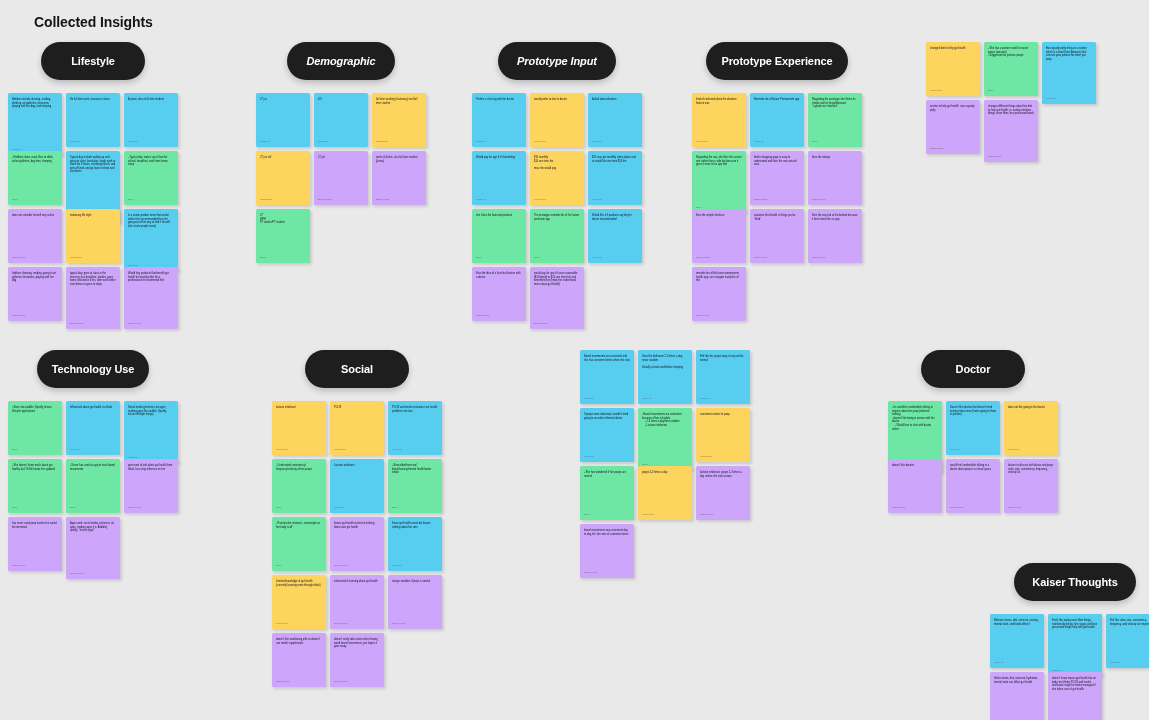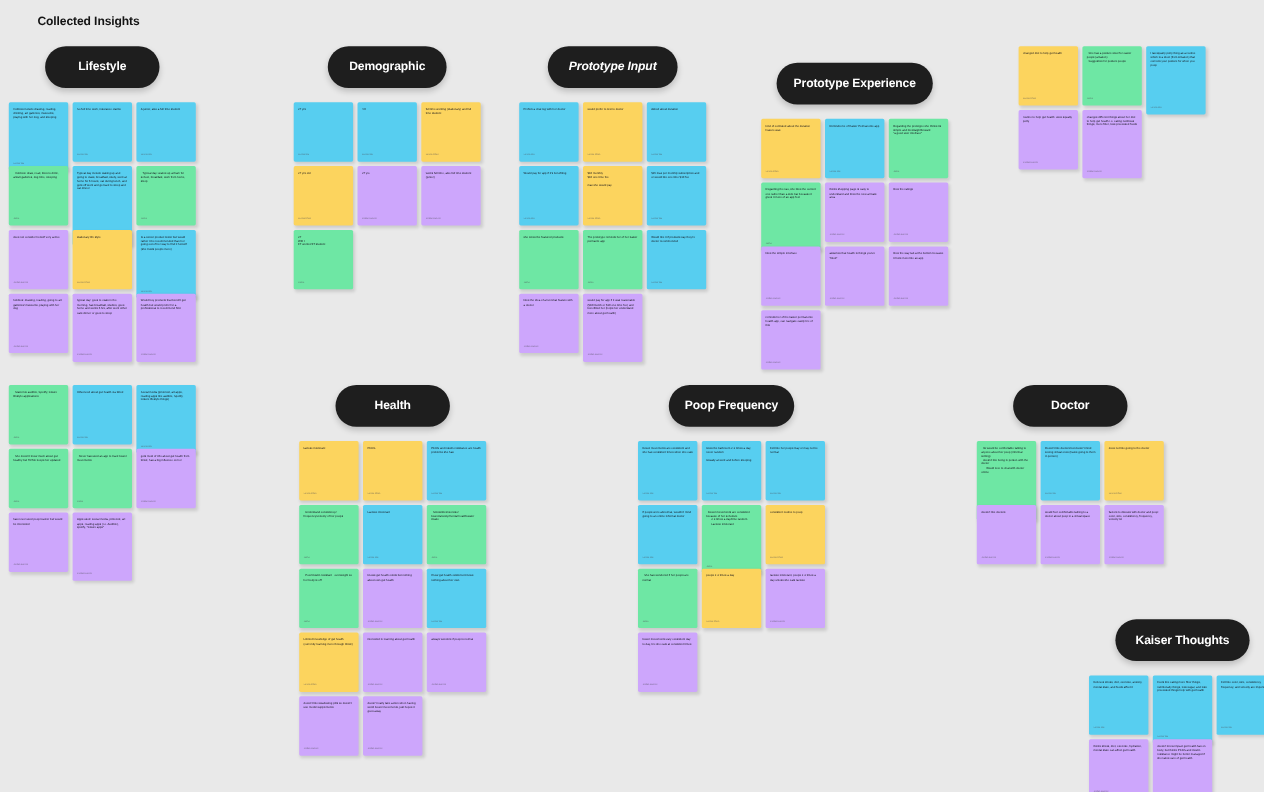--- a/index.html
+++ b/index.html
@@ -16,21 +16,21 @@
   }
   #board {
     position: relative;
     width: 1149px;
     height: 720px;
   }
   .page-title {
     position: absolute;
     left: 34px;
     top: 14px;
-    font-size: 11px;
+    font-size: 14px;
     font-weight: 700;
     letter-spacing: -0.1px;
     color: #141414;
   }
   .cluster {
     position: absolute;
   }
   .cluster-pill {
     background: #1e1e1e;
     color: #ffffff;
@@ -143,21 +143,21 @@
         <div class="note c-purple tall2">
           <div class="note-text">typical day: goes to class in the morning, has breakfast, studies, goes home and works 6 hrs, after work either eats dinner or goes to sleep</div>
           <div class="note-author">Jordan Kunoni</div>
         </div>
         <div class="note c-purple tall2">
           <div class="note-text">Would buy products that benefit gut health but would prefer for a professional to recommend first</div>
           <div class="note-author">Jordan Kunoni</div>
         </div>
       </div>
     </div>
-    <div class="cluster" style="left: 267px; top: 42px;">
+    <div class="cluster" style="left: 256px; top: 42px; font-style: italic;">
       <div class="cluster-pill" style="width: 108px;">Demographic</div>
       <div class="notes-grid">
         <div class="note c-cyan">
           <div class="note-text">27 yrs</div>
           <div class="note-author">Leonie Wu</div>
         </div>
         <div class="note c-cyan">
           <div class="note-text">4.0</div>
           <div class="note-author">Leonie Wu</div>
         </div>
@@ -230,21 +230,21 @@
         <div class="note c-purple">
           <div class="note-text">likes the idea of a live/chat feature with a doctor</div>
           <div class="note-author">Jordan Kunoni</div>
         </div>
         <div class="note c-purple tall2">
           <div class="note-text">would pay for app if it was reasonable ($10/month or $10 one time fee) and benefitted her (helps her understand more about gut health)</div>
           <div class="note-author">Jordan Kunoni</div>
         </div>
       </div>
     </div>
-    <div class="cluster" style="left: 692px; top: 42px; margin-top: 15px;">
+    <div class="cluster" style="left: 692px; top: 42px;">
       <div class="cluster-pill" style="width: 142px;">Prototype Experience</div>
       <div class="notes-grid">
         <div class="note c-yellow">
           <div class="note-text">kind of confused about the duration feature was</div>
           <div class="note-author">Leonie Chen</div>
         </div>
         <div class="note c-cyan">
           <div class="note-text">Reminds me of Kaiser Permanente app</div>
           <div class="note-author">Leonie Wu</div>
         </div>
@@ -302,20 +302,21 @@
           <div class="note-text">routine to help gut health: uses squatty potty</div>
           <div class="note-author">Jordan Kunoni</div>
         </div>
         <div class="note c-purple tall2">
           <div class="note-text">changes different things about her diet to help gut health i.e. eating nutritious things, more fiber, less processed foods</div>
           <div class="note-author">Jordan Kunoni</div>
         </div>
       </div>
     </div>
     <div class="cluster" style="left: 8px; top: 350px;">
+      <div class="cluster-pill" style="width: 112px;">Technology Use</div>
       <div class="notes-grid">
         <div class="note c-green">
           <div class="note-text">- Stars into audible, Spotify, leisure lifestyle applications</div>
           <div class="note-author">Jaime</div>
         </div>
         <div class="note c-cyan">
           <div class="note-text">Influenced about gut health via tiktok</div>
           <div class="note-author">Leonie Wu</div>
         </div>
         <div class="note c-cyan tall2">
@@ -338,21 +339,21 @@
           <div class="note-text">has never used poop tracker but would be interested</div>
           <div class="note-author">Jordan Kunoni</div>
         </div>
         <div class="note c-purple tall2">
           <div class="note-text">Apps used: social media, pinterest, art apps, reading apps (i.e. Audible), spotify, "leisure apps"</div>
           <div class="note-author">Jordan Kunoni</div>
         </div>
       </div>
     </div>
     <div class="cluster" style="left: 272px; top: 350px;">
-      <div class="cluster-pill" style="width: 104px;">Health</div>
+      <div class="cluster-pill" style="width: 104px;">Social</div>
       <div class="notes-grid">
         <div class="note c-yellow">
           <div class="note-text">lactose intolerant</div>
           <div class="note-author">Leonie Chen</div>
         </div>
         <div class="note c-yellow">
           <div class="note-text">PCOS</div>
           <div class="note-author">Leonie Chen</div>
         </div>
         <div class="note c-cyan">
@@ -399,21 +400,20 @@
           <div class="note-text">doesn't like swallowing pills so doesn't use meds/ supplements</div>
           <div class="note-author">Jordan Kunoni</div>
         </div>
         <div class="note c-purple">
           <div class="note-text">doesn't really take action when having weird bowel movements, just hopes it goes away</div>
           <div class="note-author">Jordan Kunoni</div>
         </div>
       </div>
     </div>
     <div class="cluster" style="left: 580px; top: 350px;">
-      <div class="cluster-pill" style="width: 114px;">Poop Frequency</div>
       <div class="notes-grid">
         <div class="note c-cyan">
           <div class="note-text">Bowel movements are consistent and she has consistent times when she eats</div>
           <div class="note-author">Leonie Wu</div>
         </div>
         <div class="note c-cyan">
           <div class="note-text">Uses the bathroom 2-3 times a day, never random
 
 Usually at work and before sleeping</div>
           <div class="note-author">Leonie Wu</div>

